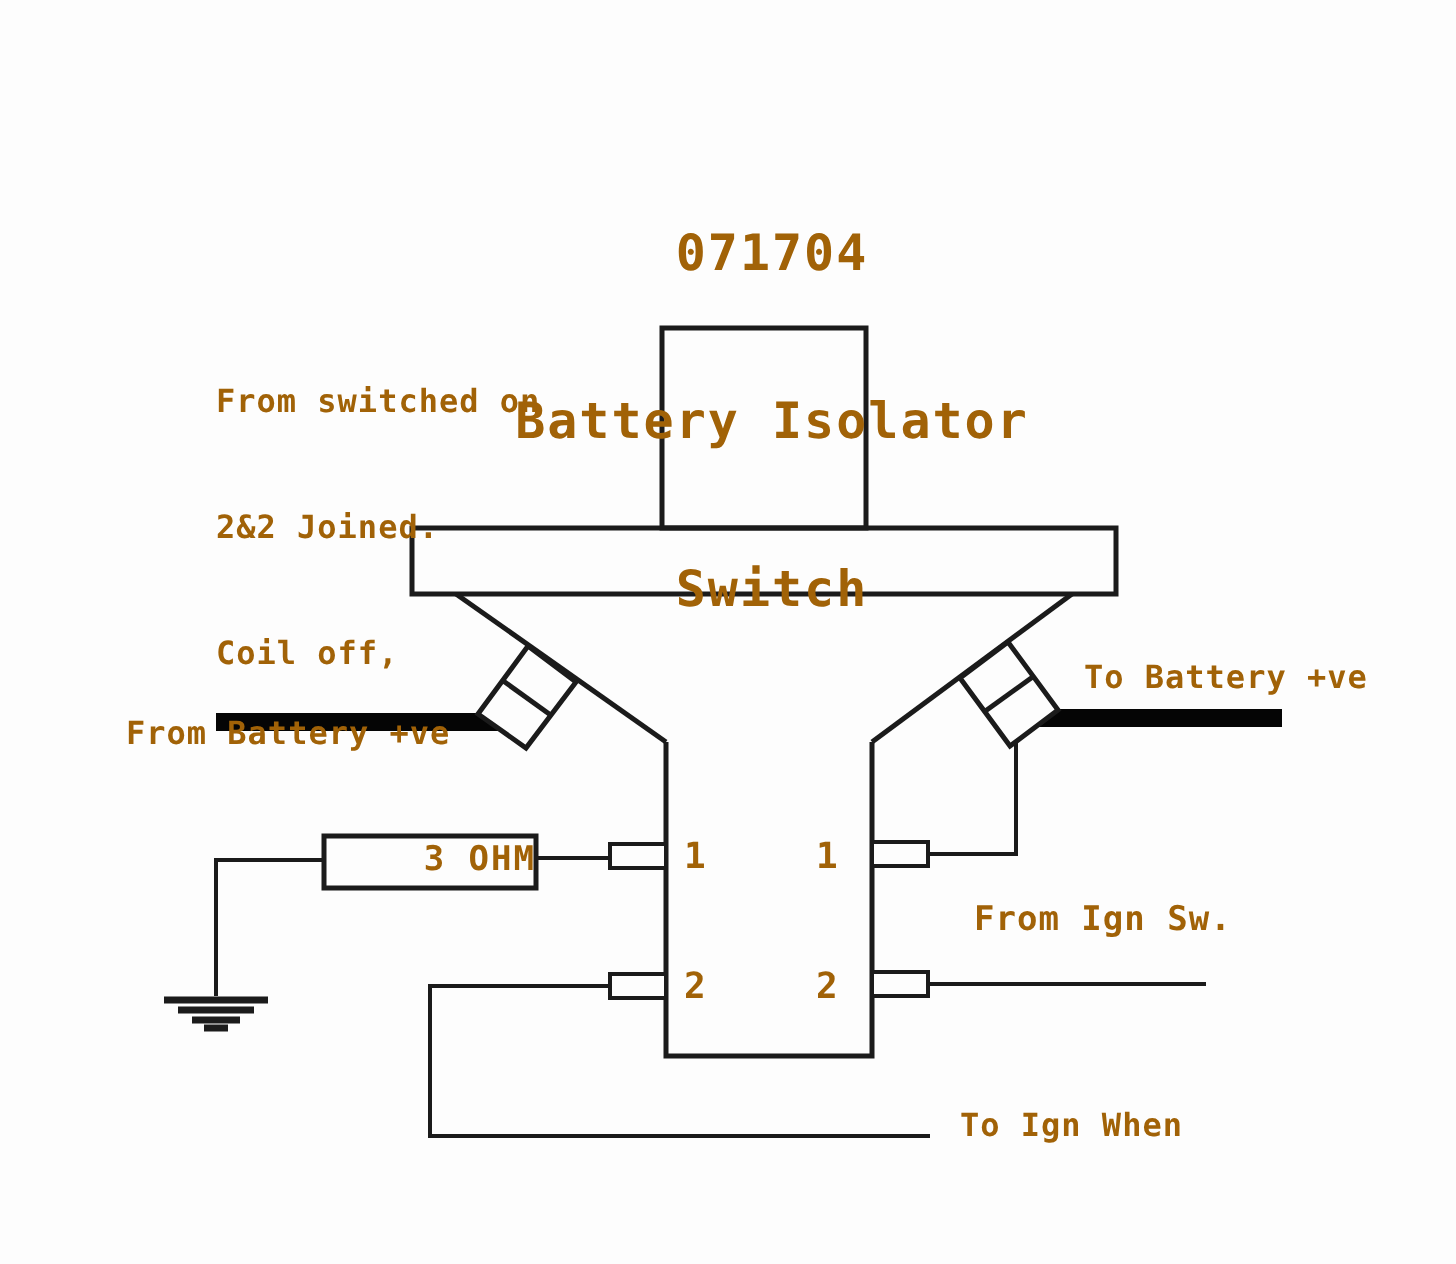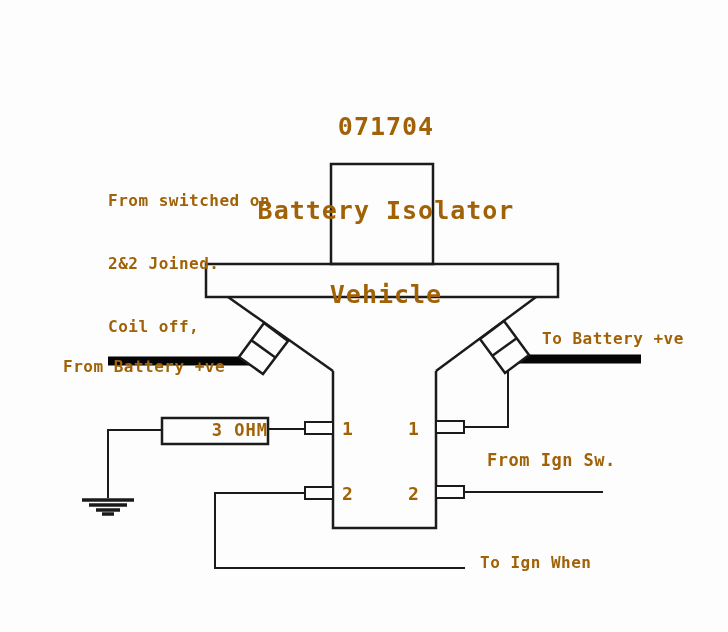--- a/index.html
+++ b/index.html
@@ -99,21 +99,21 @@
     </g>
     <g>
       <polygon points="504,321 480,339 505,373 529,355" fill="#fdfdfd" stroke="#1b1b1b" stroke-width="2.5"></polygon>
       <line x1="492" y1="356" x2="517" y2="338" stroke="#1b1b1b" stroke-width="2.5"></line>
     </g>
   </svg>
 
   <div class="txt title-block">
     <div>071704</div>
     <div>Battery Isolator</div>
-    <div>Vehicle</div>
+    <div>Switch</div>
   </div>
 
   <div class="txt note-block">
     <div>From switched on</div>
     <div>2&amp;2 Joined.</div>
     <div>Coil off,</div>
   </div>
 
   <div class="txt lbl-from-battery">From Battery +ve</div>
   <div class="txt lbl-to-vehicle">To Battery +ve</div>

